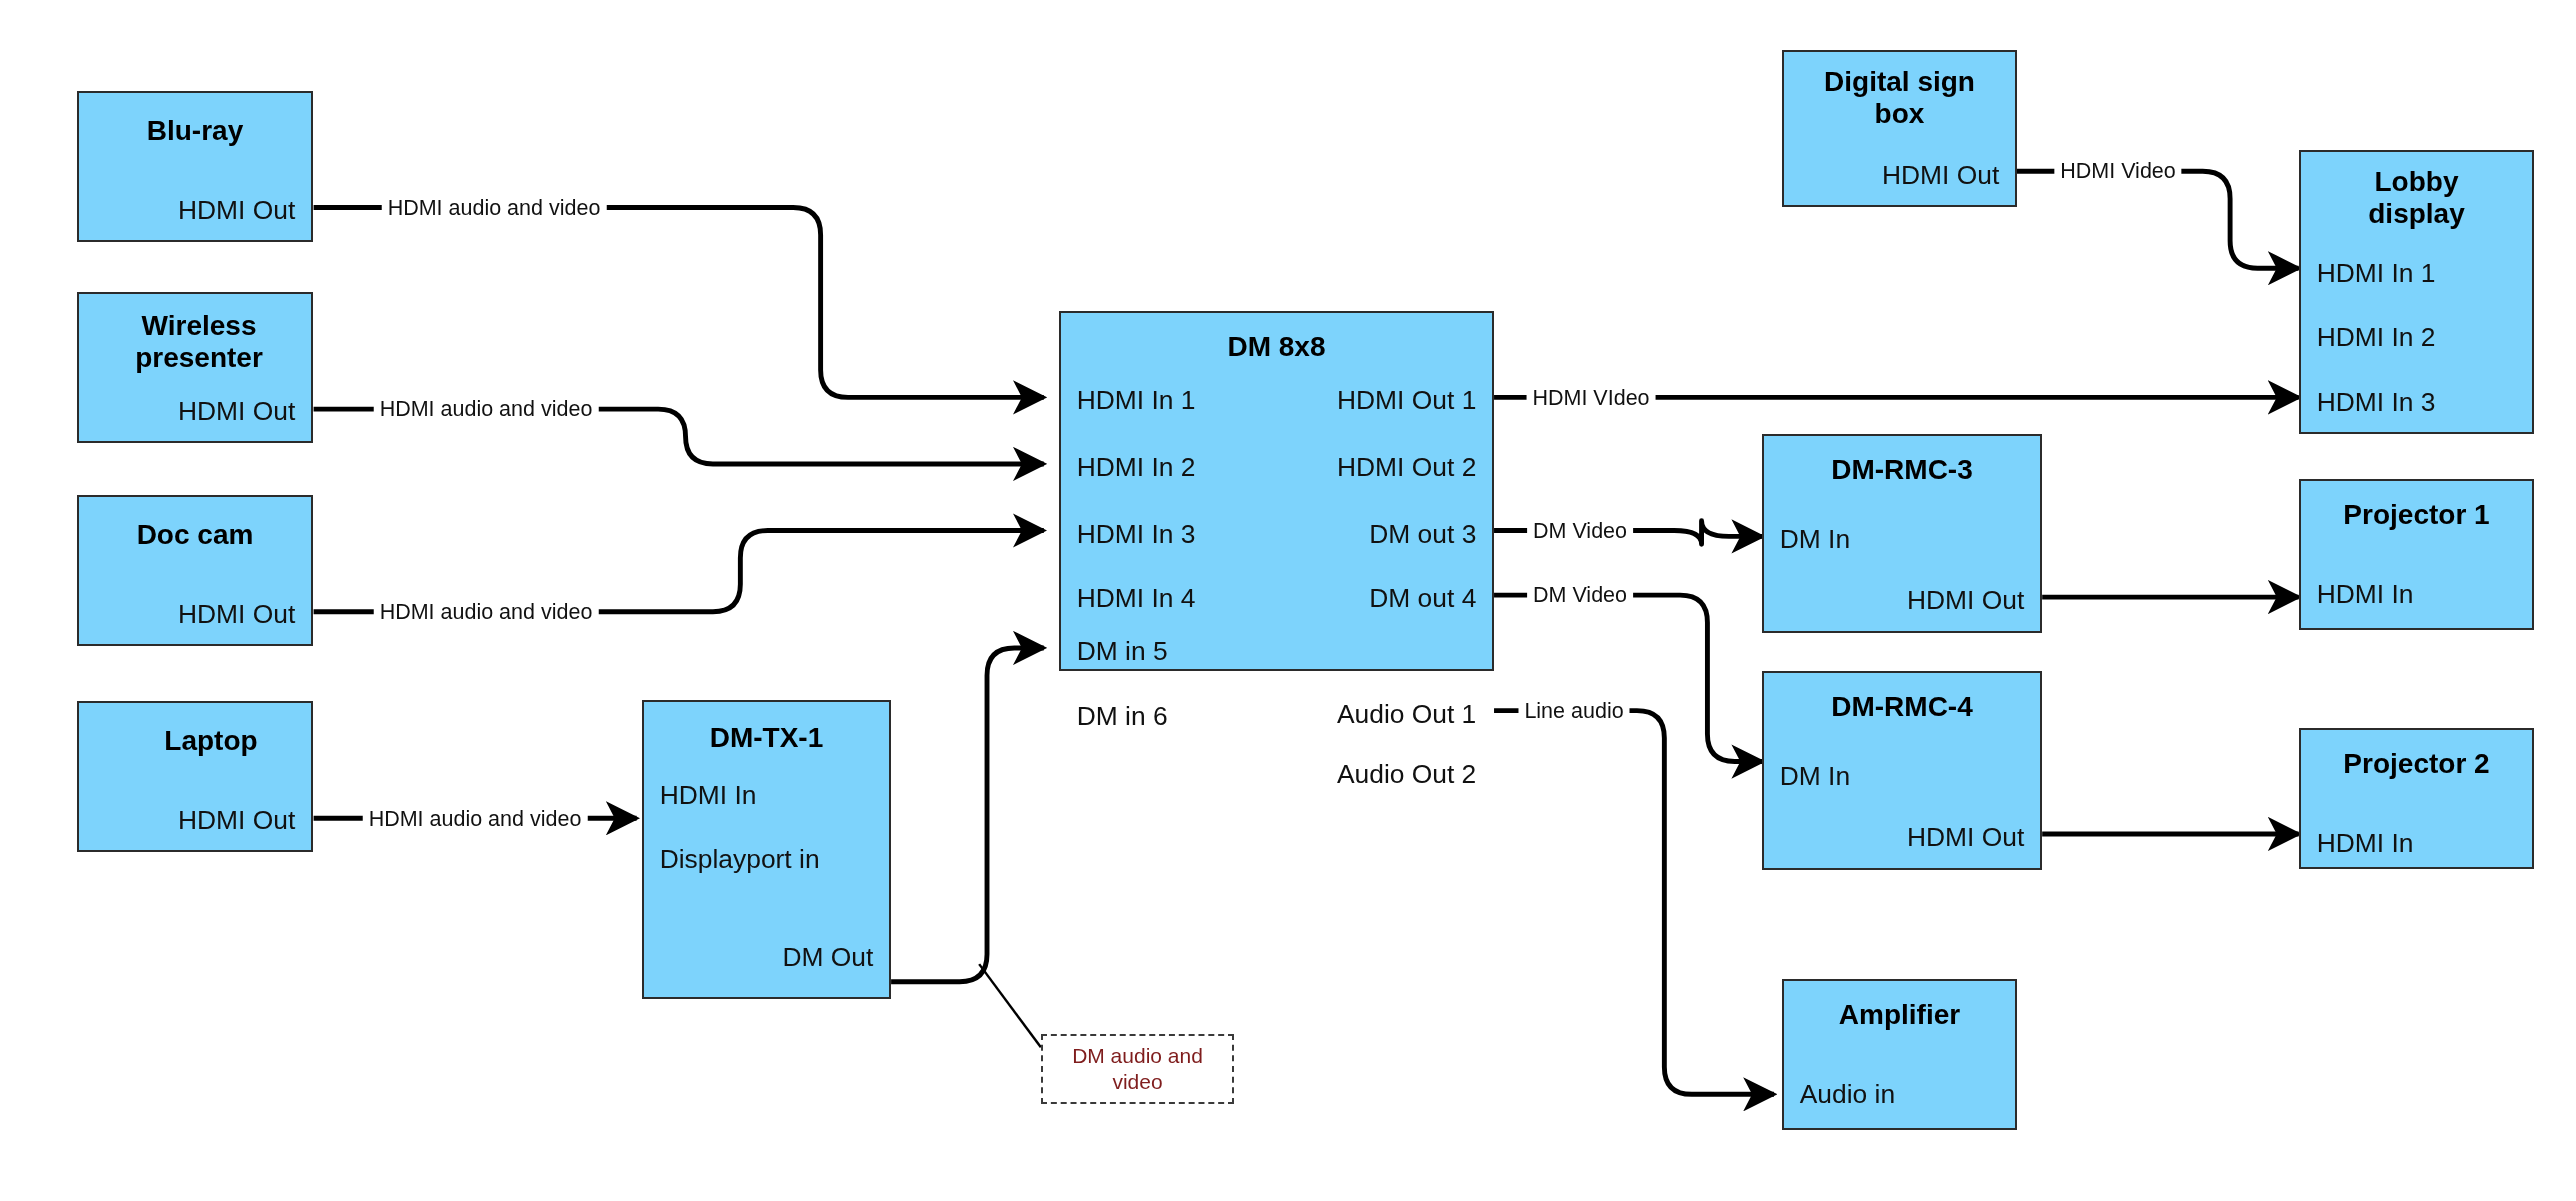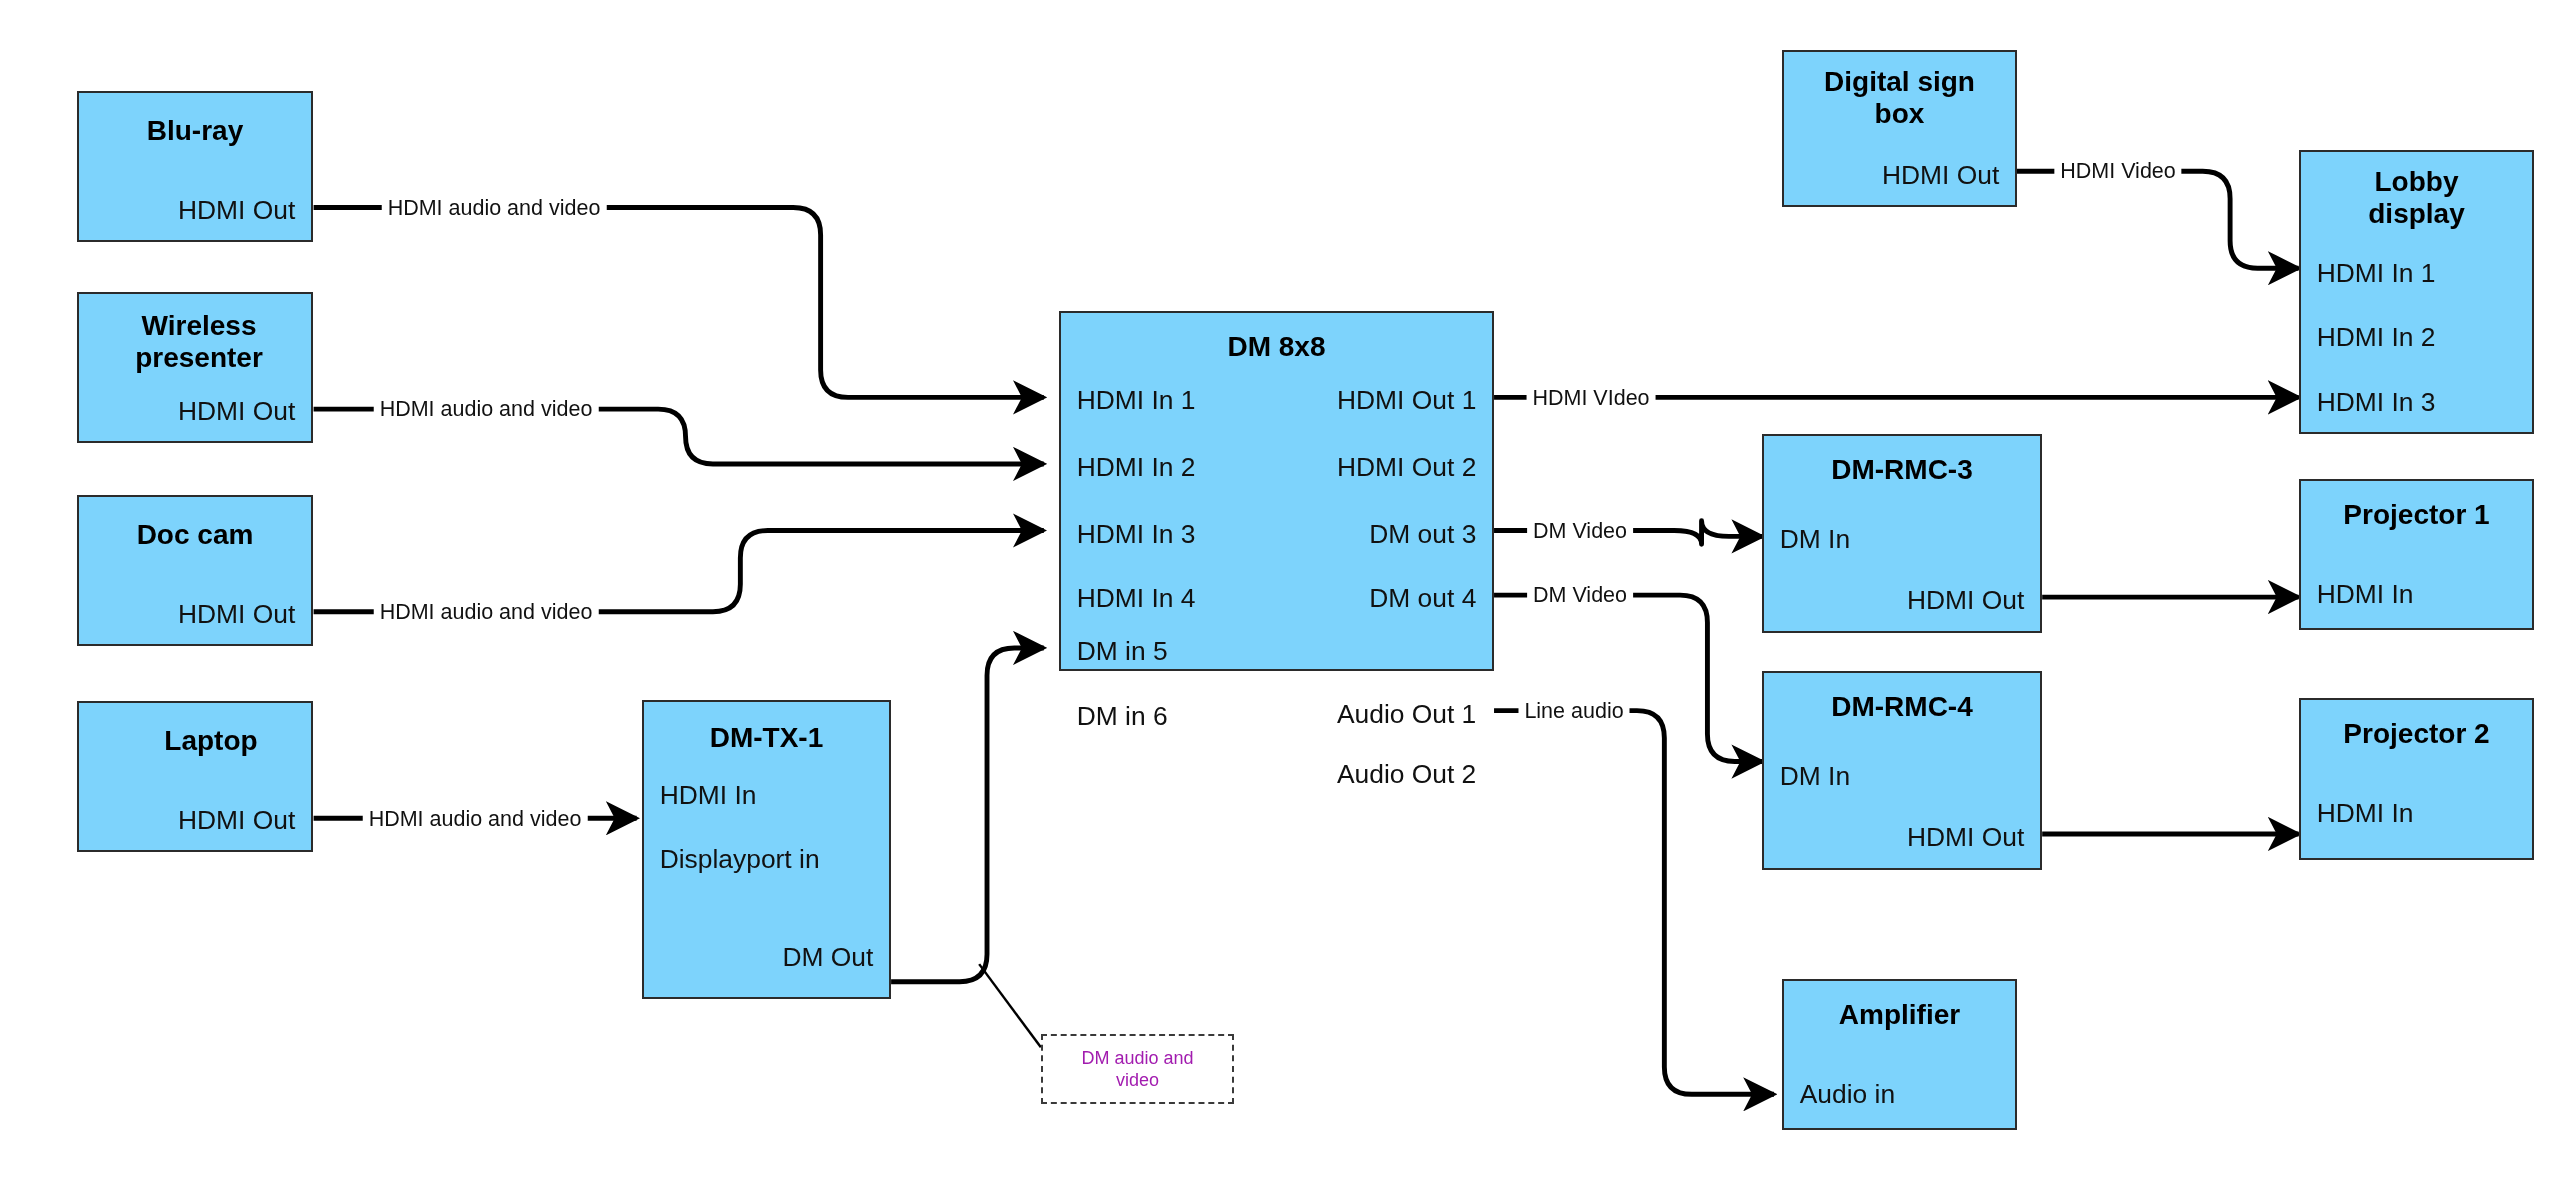--- a/index.html
+++ b/index.html
@@ -55,22 +55,22 @@
     padding: 0 5.9px;
     white-space: nowrap;
     transform: translate(-50%, -50%);
     z-index: 3;
   }
   .callout {
     position: absolute;
     box-sizing: border-box;
     border: 2px dashed #3a3a3a;
     background: #ffffff;
-    font-size: 18px;
-    color: #a21caf;
+    font-size: 21px;
+    color: #7f1d1d;
     text-align: center;
     display: flex;
     align-items: center;
     justify-content: center;
     line-height: 1.25;
     white-space: pre-line;
     z-index: 3;
   }
 </style>
 </head>
@@ -183,21 +183,21 @@
     <div class="node-title" style="margin-top:17.6px;">DM-RMC-4</div>
     <div class="port left" style="top:88px;">DM In</div>
     <div class="port right" style="top:149px;">HDMI Out</div>
   </div>
 
   <div class="node" style="left:2299px; top:479px; width:235px; height:151px;">
     <div class="node-title" style="margin-top:17.6px;">Projector 1</div>
     <div class="port left" style="top:98px;">HDMI In</div>
   </div>
 
-  <div class="node" style="left:2299px; top:698px; width:235px; height:162px;">
+  <div class="node" style="left:2299px; top:728px; width:235px; height:141px;">
     <div class="node-title" style="margin-top:17.6px;">Projector 2</div>
     <div class="port left" style="top:98px;">HDMI In</div>
   </div>
 
   <div class="node" style="left:1782px; top:979px; width:235px; height:151px;">
     <div class="node-title" style="margin-top:17.6px;">Amplifier</div>
     <div class="port left" style="top:98px;">Audio in</div>
   </div>
 
   <div class="wire-label" style="left:494px; top:208px;">HDMI audio and video</div>

